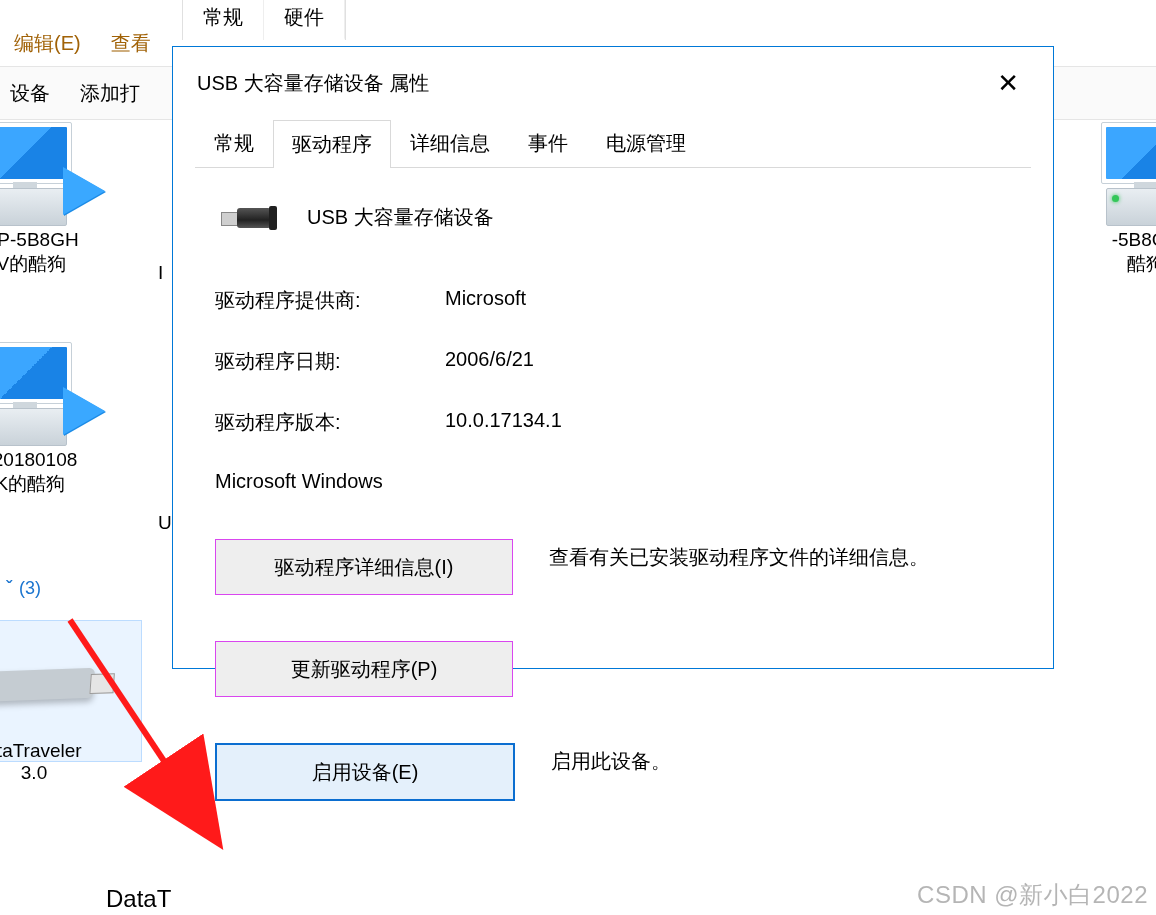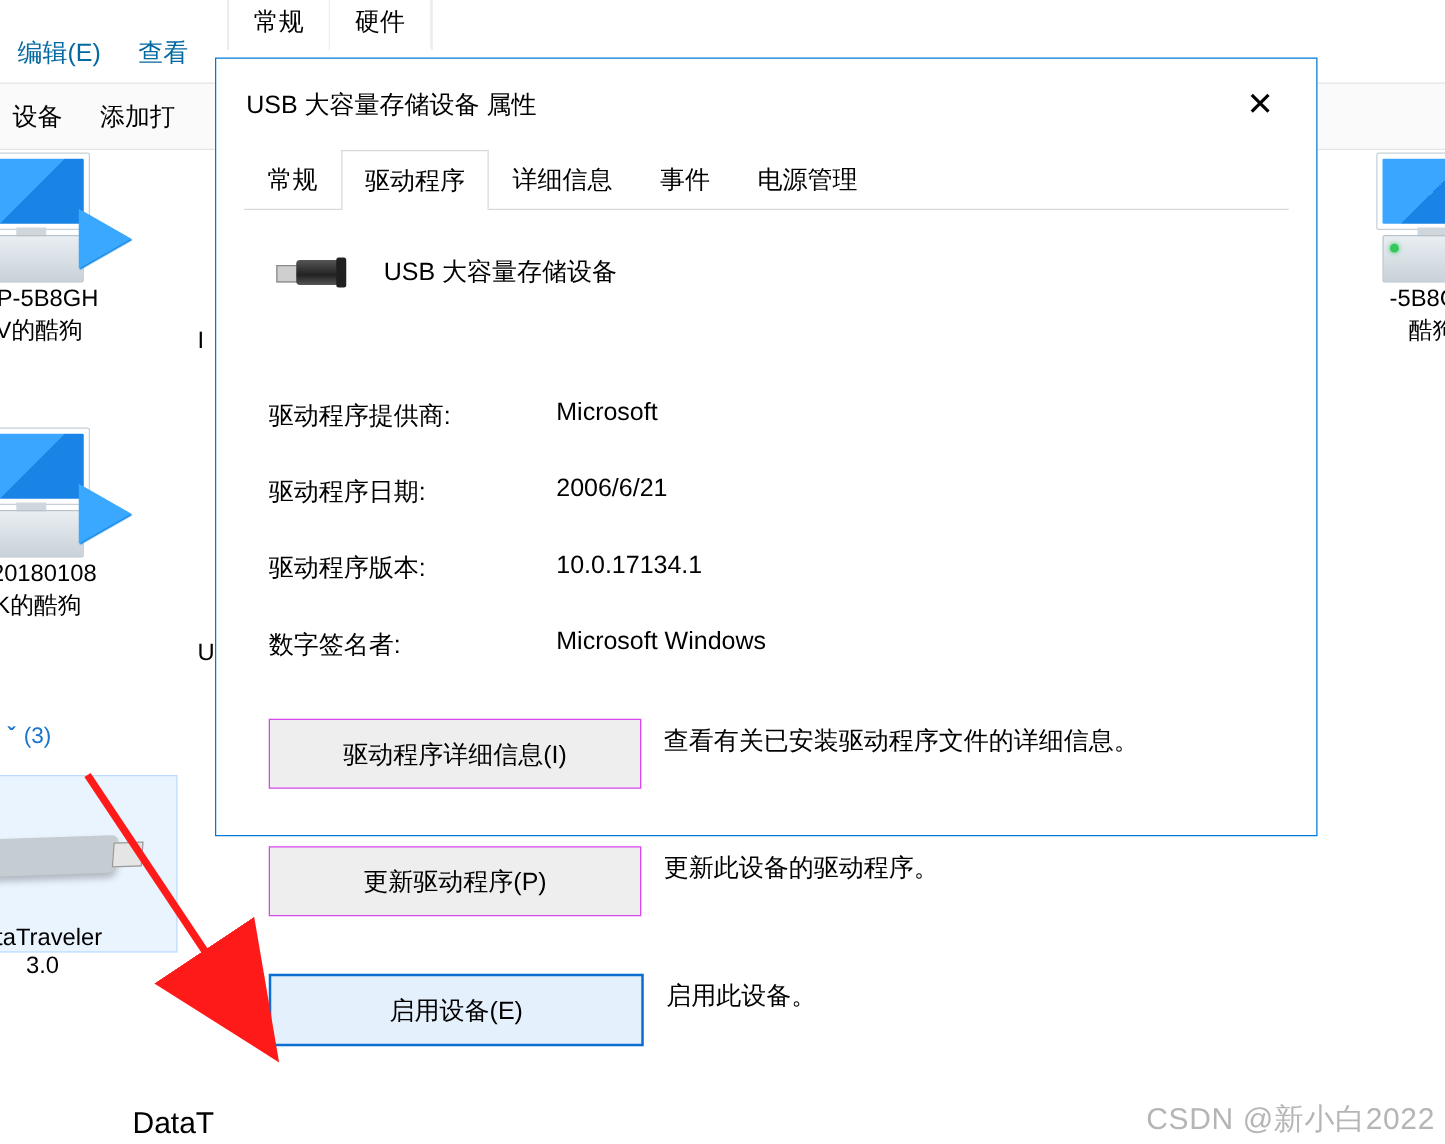--- a/index.html
+++ b/index.html
@@ -1,18 +1,18 @@
 <!DOCTYPE html>
 <html><head>
 <meta charset="utf-8">
 <style>
   html,body{margin:0;padding:0;font-family:"Segoe UI","Microsoft YaHei",Arial,sans-serif;font-size:16px;color:#000;}
   body{width:1156px;height:915px;overflow:hidden;background:#fff;position:relative;}
   
-  .menubar{position:absolute;left:0;top:25px;height:36px;line-height:36px;display:flex;gap:22px;padding-left:10px;font-size:20px;color:#0369a1;}
+  .menubar{position:absolute;left:0;top:25px;height:36px;line-height:36px;display:flex;gap:22px;padding-left:10px;font-size:20px;color:#a16207;}
   .menubar span{padding:0 4px;}
   .toolbar{position:absolute;left:0;top:66px;right:0;height:52px;border-top:1px solid #e5e5e5;border-bottom:1px solid #e5e5e5;display:flex;align-items:center;gap:30px;padding-left:10px;font-size:20px;color:#000;background:#fafafa;}
   .device{position:absolute;display:flex;flex-direction:column;align-items:center;font-size:19px;text-align:center;color:#000;}
   .device .box{width:120px;height:105px;position:relative;margin-bottom:4px;}
   
   .pc{position:relative;width:120px;height:105px;}
   .pc .screen{width:90px;height:60px;border:1px solid #c6d0d8;border-radius:2px;background:#fff;position:absolute;left:15px;top:2px;}
   .pc .screen::before{content:"";position:absolute;left:4px;right:4px;top:4px;bottom:4px;background:linear-gradient(135deg,#3ba6ff 0%,#3ba6ff 50%,#1983e6 50%,#1983e6 100%);border-radius:1px;}
   .pc .stand{position:absolute;left:48px;top:62px;width:24px;height:8px;background:#cfd7dd;}
   .pc .base{position:absolute;left:20px;top:68px;width:80px;height:36px;background:linear-gradient(180deg,#e9eef2,#c9d2d9);border:1px solid #b8c2cb;border-radius:2px;}
@@ -32,32 +32,32 @@
   .rdev{position:absolute;right:-50px;top:120px;}
   
   .dialog{position:absolute;left:172px;top:46px;width:882px;height:623px;border:1px solid #0078d7;background:#fff;box-sizing:border-box;}
   .titlebar{height:72px;display:flex;align-items:center;justify-content:space-between;padding:0 24px 0 24px;font-size:20px;}
   .close-x{font-size:26px;font-family:"Segoe UI Symbol",Arial;padding:4px 10px;cursor:default;line-height:1;}
   .tabs{display:flex;margin:0 22px;border-bottom:1px solid #d9d9d9;font-size:20px;}
   .tab{padding:10px 18px;border:1px solid transparent;border-bottom:none;color:#000;}
   .tab.active{border-color:#d9d9d9;background:#fff;position:relative;top:1px;text-align:center;}
   .tab:not(.active){cursor:default;}
   .body{padding:26px 40px 0 42px;font-size:20px;}
-  .device-row{display:flex;align-items:center;gap:34px;margin-bottom:88px;margin-top:10px;}
+  .device-row{display:flex;align-items:center;gap:34px;margin-bottom:56px;margin-top:10px;}
   .usbicon{width:52px;height:24px;position:relative;margin-left:6px;}
   .usbicon .plug{position:absolute;left:0;top:6px;width:16px;height:12px;background:#cfcfcf;border:1px solid #888;}
   .usbicon .stick{position:absolute;left:16px;top:2px;width:34px;height:20px;background:linear-gradient(180deg,#555,#222 60%,#555);border-radius:3px;}
   .usbicon .cap{position:absolute;right:-4px;top:0;width:8px;height:24px;background:#202020;border-radius:2px;}
   .kv{display:grid;grid-template-columns:230px auto;row-gap:34px;margin-bottom:46px;}
   .kv div{font-size:20px;}
   .btnrow{display:flex;align-items:flex-start;margin-left:0;margin-bottom:46px;}
   .btn{flex:0 0 296px;height:54px;border:1px solid #d946ef;background:#eee;font-size:20px;display:flex;align-items:center;justify-content:center;}
   .btn.disabled{color:#808080;}
   .btn.highlight{border:2px solid #0b6ed0;background:#e4f0fb;}
-  .desc{margin-left:18px;font-size:20px;line-height:1.8;}
+  .desc{margin-left:36px;font-size:20px;line-height:1.8;}
   
   .arrow{position:absolute;left:60px;top:610px;width:210px;height:260px;pointer-events:none;}
   .arrow svg{width:100%;height:100%;overflow:visible;}
   
   .watermark{position:absolute;right:8px;bottom:4px;color:rgba(120,120,120,.55);font-size:24px;letter-spacing:.5px;}
 </style>
 </head>
 <body>
 
 <div class="behind-tabs">
@@ -154,32 +154,30 @@
       <div>USB 大容量存储设备</div>
     </div>
 
     <div class="kv">
       <div>驱动程序提供商:</div>
       <div>Microsoft</div>
       <div>驱动程序日期:</div>
       <div>2006/6/21</div>
       <div>驱动程序版本:</div>
       <div>10.0.17134.1</div>
-      <div>数字签名者:</div>
       <div>Microsoft Windows</div>
     </div>
 
     <div class="btnrow">
       <div class="btn">驱动程序详细信息(I)</div>
       <div class="desc">查看有关已安装驱动程序文件的详细信息。</div>
     </div>
 
     <div class="btnrow">
       <div class="btn">更新驱动程序(P)</div>
-      <div class="desc">更新此设备的驱动程序。</div>
     </div>
 
 
     <div class="btnrow">
       <div class="btn highlight">启用设备(E)</div>
       <div class="desc">启用此设备。</div>
     </div>
   </div>
 </div>
 

